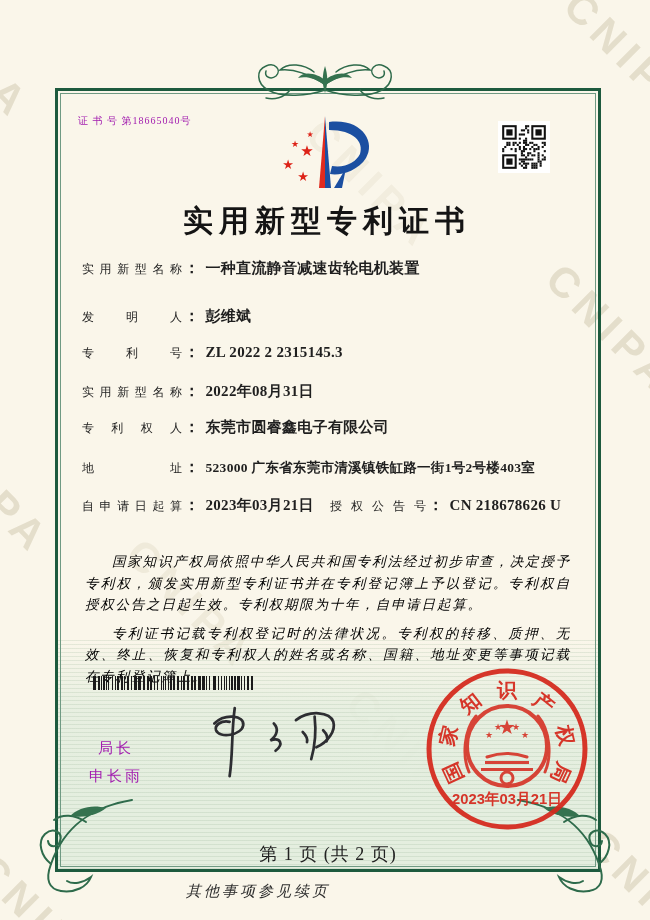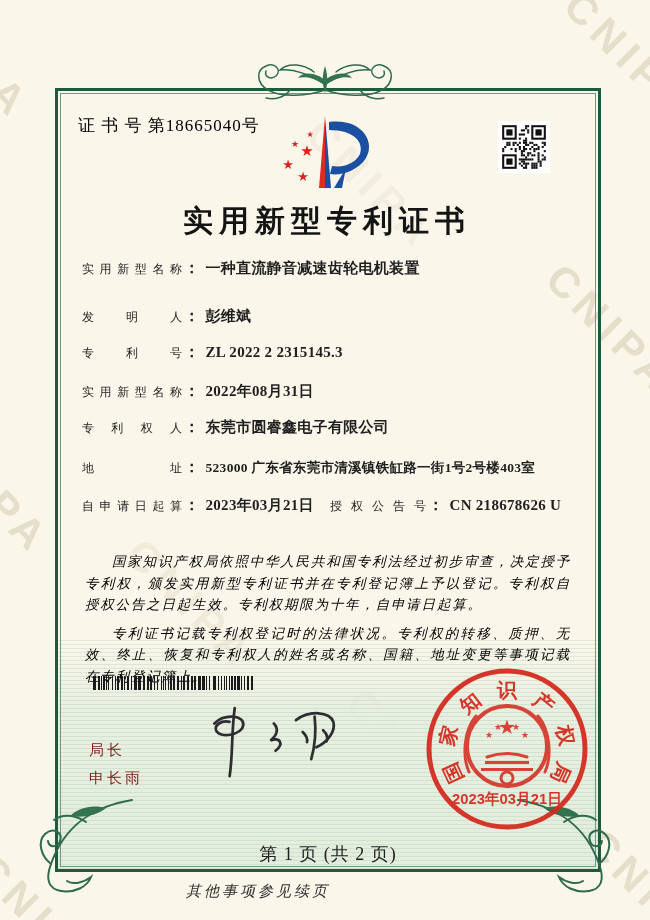--- a/index.html
+++ b/index.html
@@ -30,21 +30,21 @@
         background:
           repeating-linear-gradient(180deg, rgba(125,160,125,.17) 0 1px, rgba(0,0,0,0) 1px 4px),
           linear-gradient(180deg, rgba(228,238,223,0) 0, rgba(228,238,223,.85) 70px, #e4eedf 160px);}
 
   .orn{position:absolute;z-index:3;}
   .orn-top{left:230px;top:46px;}
   .orn-bl{left:28px;top:792px;}
   .orn-br{left:512px;top:792px;}
 
   
-  .cert-no{position:absolute;left:78px;top:114px;font-size:17px;color:#000000;
+  .cert-no{position:absolute;left:78px;top:114px;font-size:10px;color:#a21caf;
            letter-spacing:1px;z-index:4;}
   .logo{position:absolute;left:272px;top:110px;width:110px;height:86px;z-index:4;}
   .qr{position:absolute;left:498px;top:121px;width:52px;height:52px;z-index:4;background:#fff;}
   .title{position:absolute;left:55px;top:201px;width:544px;text-align:center;
          font-size:30px;font-weight:700;letter-spacing:6px;color:#141414;z-index:4;}
 
   
   .row{position:absolute;left:82px;white-space:nowrap;color:#1f1f1f;z-index:4;}
   .lbl{display:inline-block;width:100px;text-align:justify;text-align-last:justify;
        font-size:12px;font-weight:400;vertical-align:baseline;}
@@ -56,22 +56,22 @@
   .lbl2{width:96px;}
 
   
   .paras{position:absolute;left:85px;top:551px;width:486px;z-index:4;color:#000000;}
   .paras p{margin:0 0 7px 0;font-size:13.5px;line-height:21.5px;letter-spacing:1.8px;
            text-indent:2em;text-align:justify;font-style:italic;}
 
   
   .barcode{position:absolute;left:93px;top:676px;z-index:4;}
   .signer{position:absolute;left:89px;top:736px;z-index:4;
-          font-family:Liberation Serif, serif;color:#7f1d1d;
-          font-size:15px;letter-spacing:3px;line-height:28px;}
+          font-family:Liberation Mono, monospace;color:#a21caf;
+          font-size:15px;letter-spacing:3px;line-height:28px;text-align:center;}
   .signature{position:absolute;left:195px;top:698px;z-index:5;}
   .seal{position:absolute;left:424px;top:666px;z-index:6;opacity:.93;}
   .page-info{position:absolute;left:55px;top:842px;width:546px;text-align:center;
              font-size:18px;color:#222;letter-spacing:1px;z-index:4;}
   .footer-note{position:absolute;left:0;top:882px;width:516px;text-align:center;
                font-size:15px;font-style:italic;letter-spacing:3px;color:#2e2e2e;z-index:4;}
 </style>
 </head>
 <body>
 

